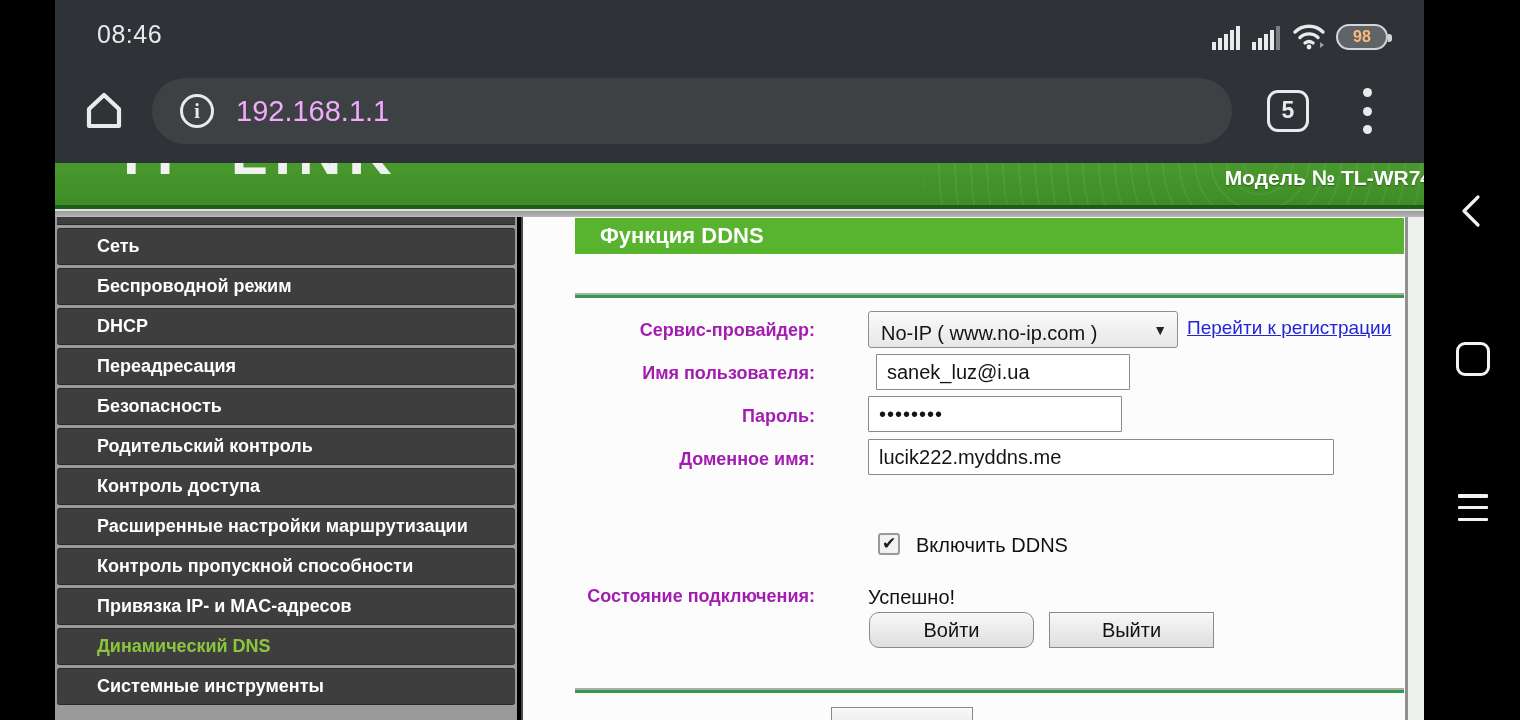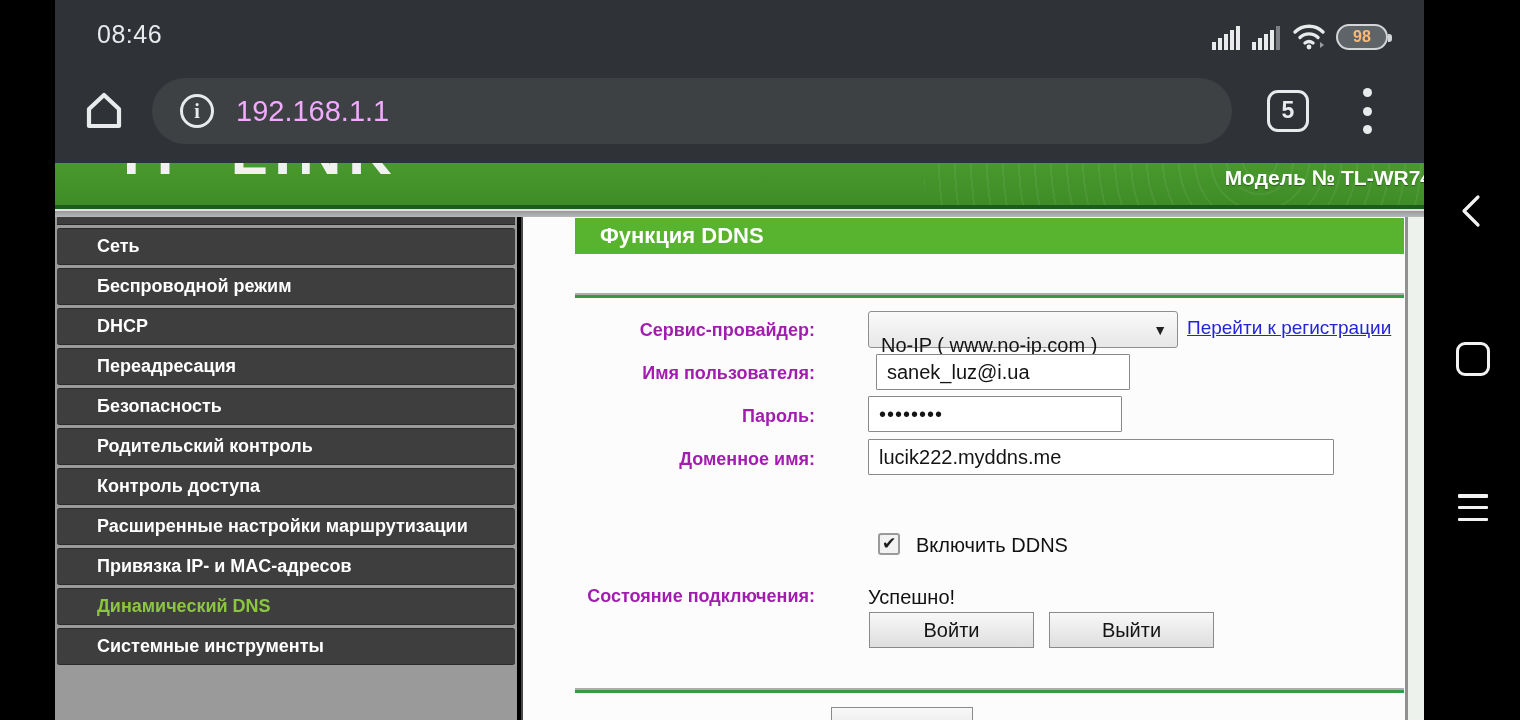--- a/index.html
+++ b/index.html
@@ -50,21 +50,21 @@
   .banner { position:absolute; left:52px; right:1px; top:1px; height:36px; background:#58b42e;
     color:#fff; font-size:22px; font-weight:bold; line-height:36px; padding-left:25px; }
   .rule-gray  { position:absolute; left:52px; right:1px; height:2px; background:#adadad; }
   .rule-green { position:absolute; left:52px; right:1px; height:3px; background:#349a4a; }
 
   .flabel { position:absolute; left:0; width:292px; text-align:right; color:#a21caf; font-size:18px; font-weight:bold; }
   .fvalue { position:absolute; color:#111; font-size:19px; }
 
   .select-box { position:absolute; left:345px; top:94px; width:310px; height:37px;
     background:linear-gradient(180deg,#fafafa,#e7e7e7); border:1px solid #8f8f8f; border-radius:3px;
-    font-size:20px; color:#141414; line-height:35px; padding:16px 30px 0 12px; cursor:pointer; }
+    font-size:20px; color:#141414; line-height:35px; padding:4px 30px 0 12px; cursor:pointer; }
   .select-box .arrow { position:absolute; right:10px; top:0; font-size:14px; line-height:37px; color:#222; }
 
   .reg-link { position:absolute; left:664px; top:100px; color:#2525d8; font-size:19px; text-decoration:underline; cursor:pointer; }
 
   .tinput { position:absolute; height:36px; background:#fff; border:1px solid #8a8a8a; border-radius:1px;
     font-size:20px; color:#141414; padding:0 10px; font-family:"Liberation Sans","DejaVu Sans",sans-serif; }
 
   .checkbox { position:absolute; left:355px; top:316px; width:22px; height:22px; background:#f2f2f2;
     border:2px solid #9a9a9a; border-radius:3px; color:#1c1c1c; font-size:17px; line-height:18px; text-align:center; cursor:pointer; }
 
@@ -143,20 +143,21 @@
   <div class="sidebar">
     <div class="side-partial"></div>
     <div class="side-item">Сеть</div>
     <div class="side-item">Беспроводной режим</div>
     <div class="side-item">DHCP</div>
     <div class="side-item">Переадресация</div>
     <div class="side-item">Безопасность</div>
     <div class="side-item">Родительский контроль</div>
     <div class="side-item">Контроль доступа</div>
     <div class="side-item">Расширенные настройки маршрутизации</div>
+    <div class="side-item">Контроль пропускной способности</div>
     <div class="side-item">Привязка IP- и MAC-адресов</div>
     <div class="side-item active">Динамический DNS</div>
     <div class="side-item">Системные инструменты</div>
   </div>
 
   <div class="content-frame">
     <div class="banner">Функция DDNS</div>
 
     <div class="rule-gray" style="top:76px"></div>
     <div class="rule-green" style="top:78px"></div>
@@ -178,21 +179,21 @@
     <input class="tinput" style="left: 345px; top: 222px; width: 466px;" readonly="" value="lucik222.myddns.me">
 
     <div class="checkbox">
       <span>✔</span>
     </div>
     <div class="fvalue" style="left:393px; top:317px; font-size:20px;">Включить DDNS</div>
 
     <div class="flabel" style="top:369px">Состояние подключения:</div>
     <div class="fvalue" style="left:345px; top:369px; font-size:20px;">Успешно!</div>
 
-    <button class="btn" style="left:346px; top:395px; width:165px;">Войти</button>
+    <button class="btn" style="left:346px; top:395px; width:165px;border-radius:10px;">Войти</button>
     <button class="btn" style="left:526px; top:395px; width:165px;">Выйти</button>
 
     <div class="rule-gray" style="top:471px"></div>
     <div class="rule-green" style="top:473px"></div>
 
     <button class="btn" style="left:308px; top:490px; width:142px; height:40px;">Сохранить</button>
   </div>
   <div class="right-strip"></div>
 
   <svg class="nav-btn" style="left:1458px; top:194px;" width="26" height="34" viewBox="0 0 26 34">

